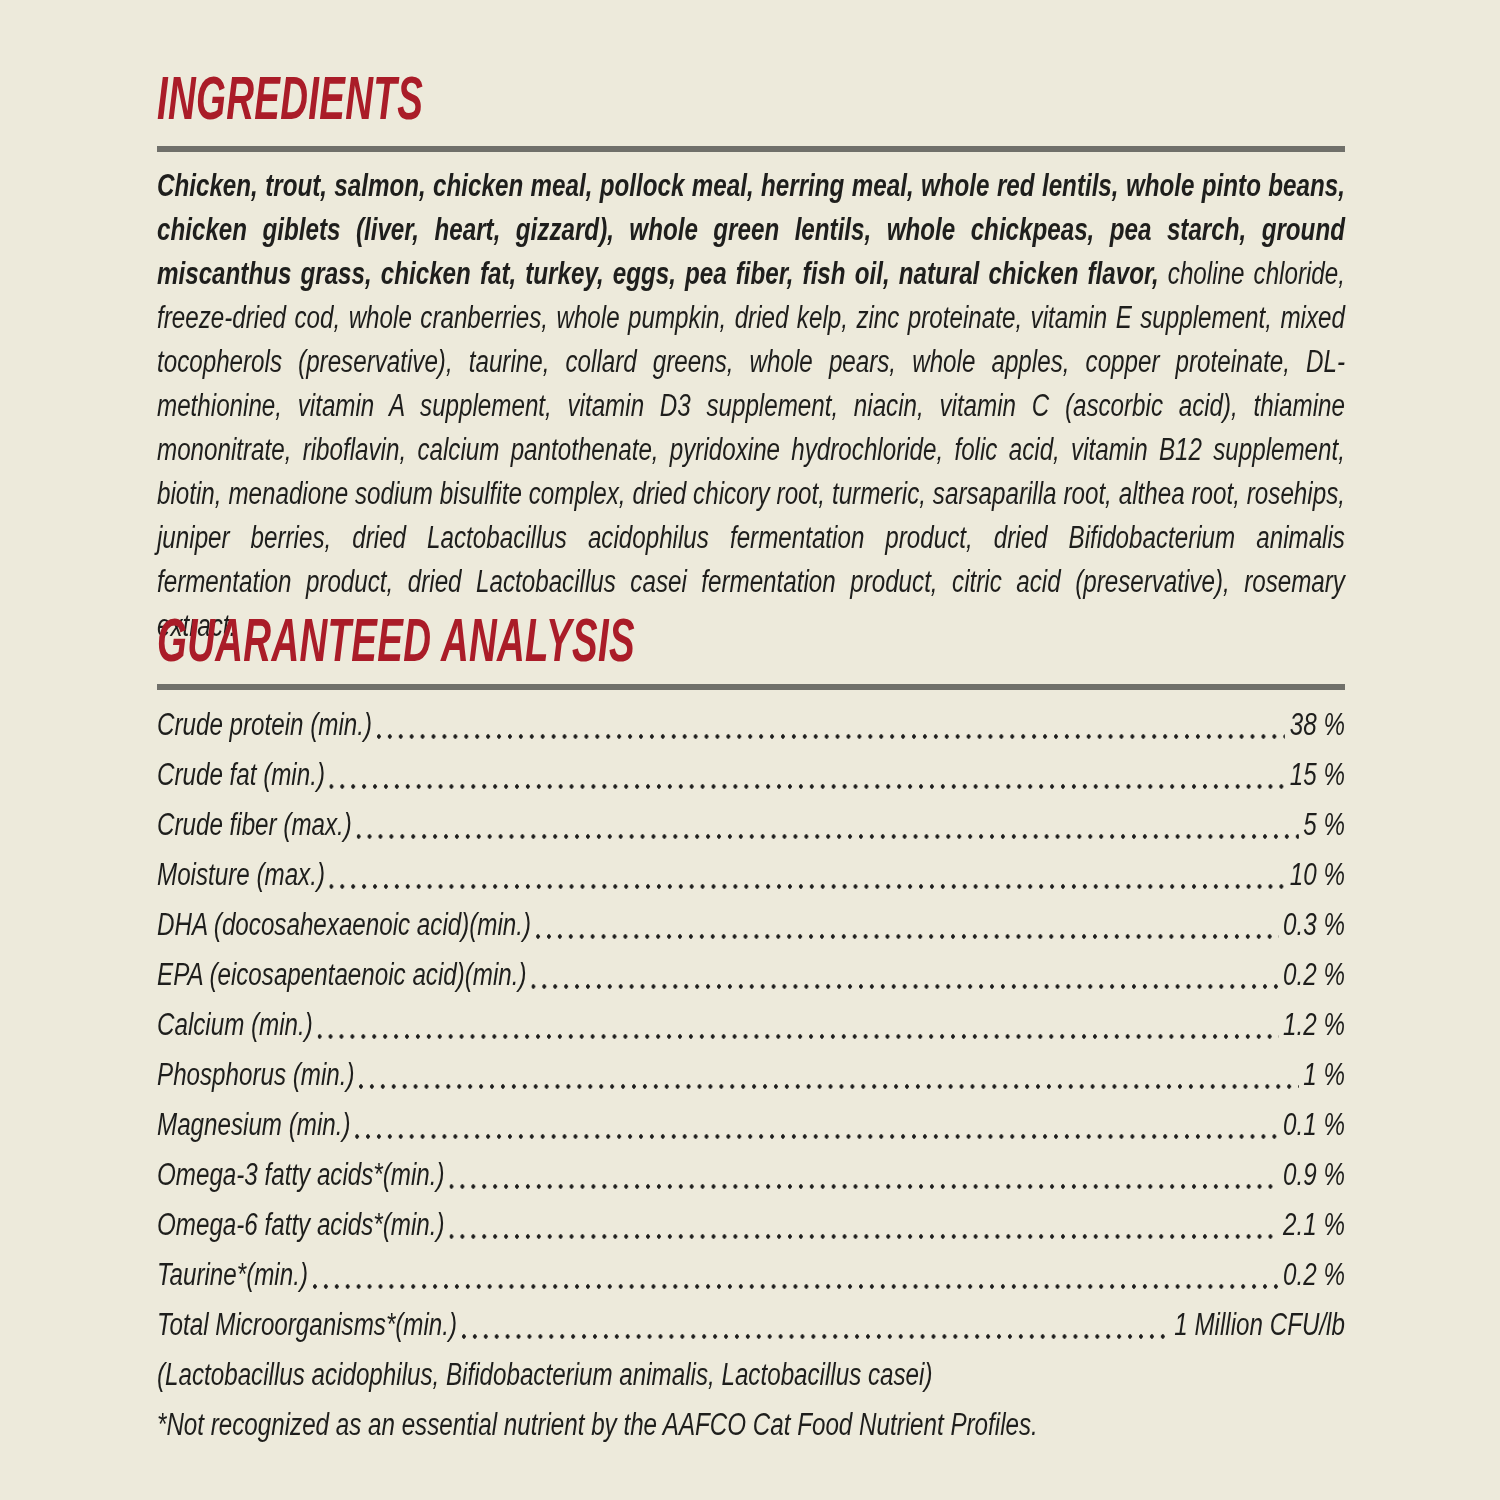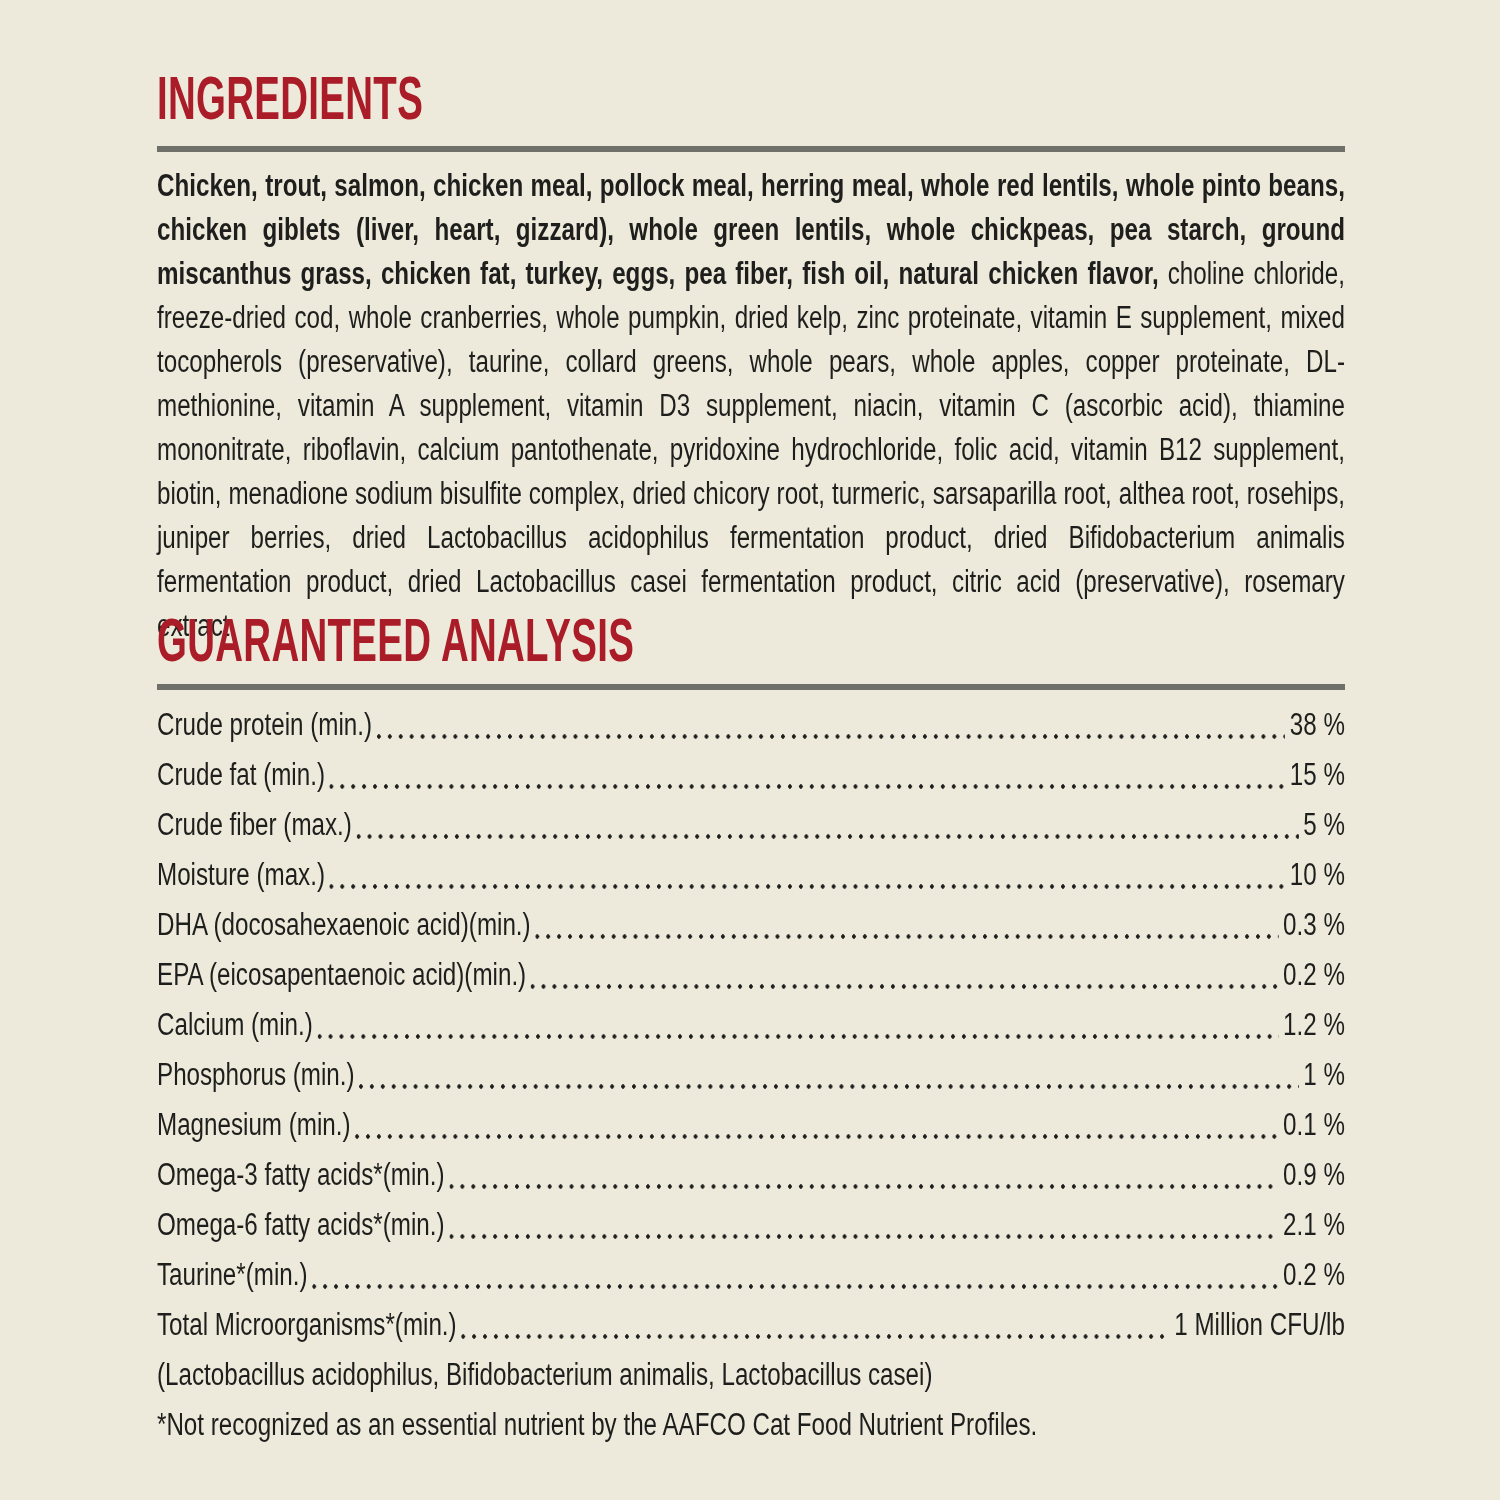--- a/index.html
+++ b/index.html
@@ -13,20 +13,21 @@
     width: 1500px; height: 1500px;
     background: var(--background);
     font-family: "Liberation Sans", sans-serif;
     color: var(--text);
   }
   .page {
     position: relative;
     width: 1500px; height: 1500px;
     background: var(--background);
     overflow: hidden;
+    font-style: italic;
   }
   .section-title {
     position: absolute;
     left: 157px;
     margin: 0;
     font-size: 62px;
     font-weight: 700;
     line-height: 1;
     letter-spacing: 0.5px;
     color: var(--accent-red);

